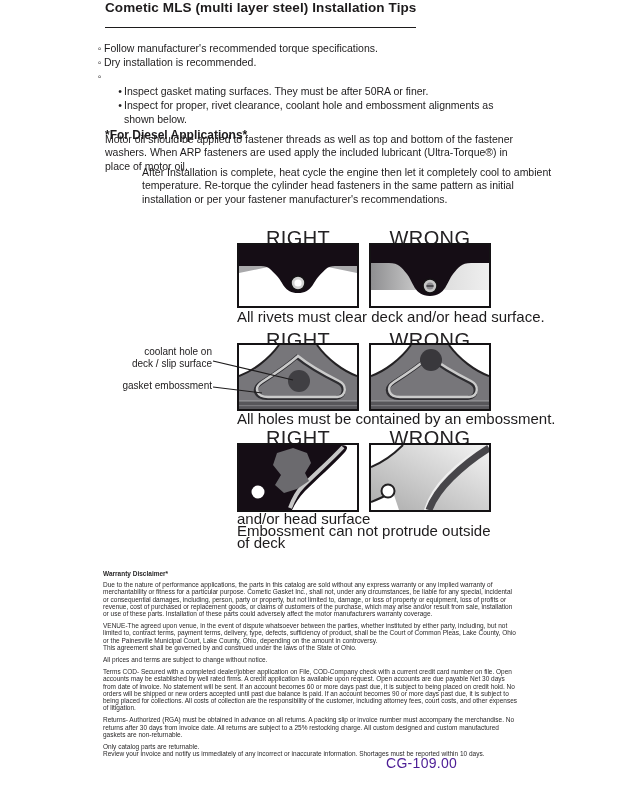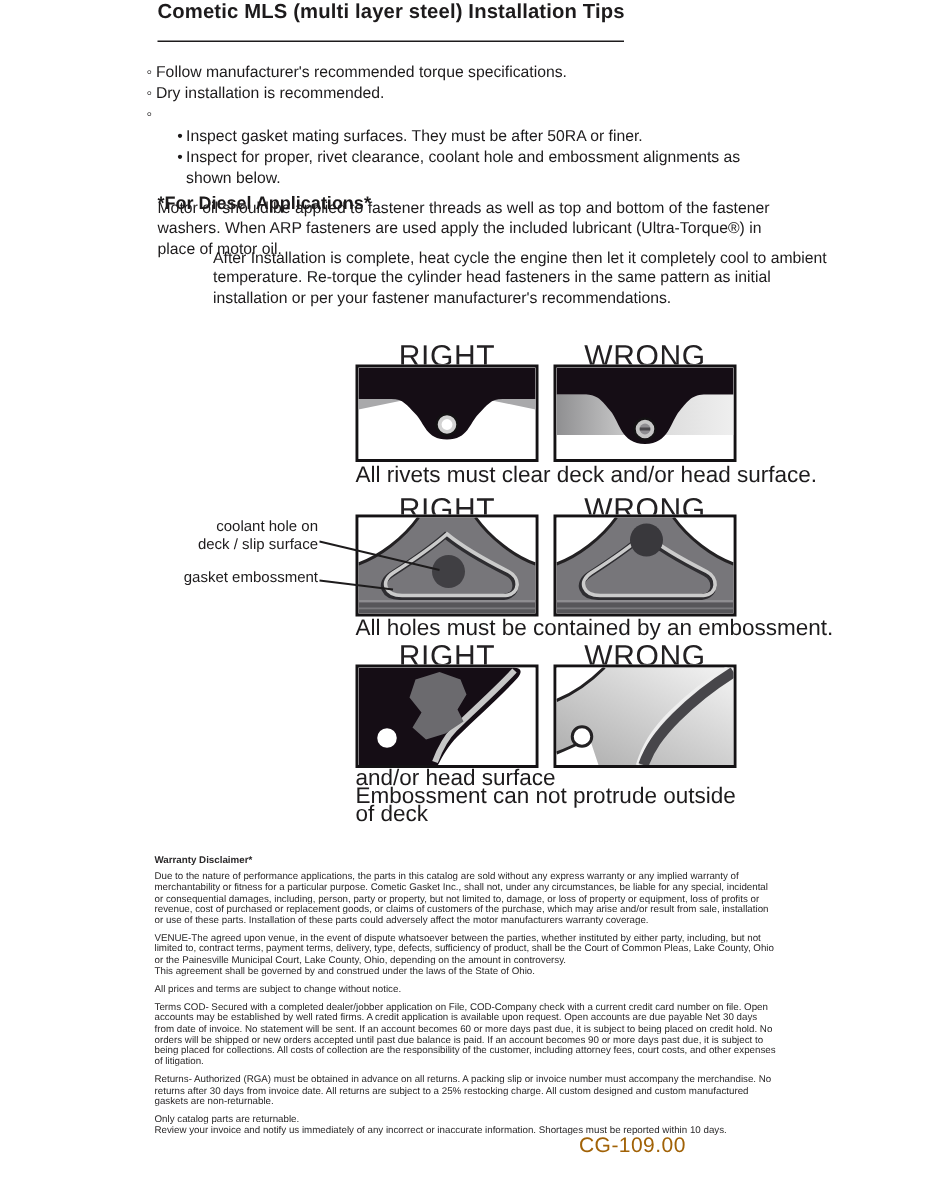--- a/index.html
+++ b/index.html
@@ -30,21 +30,21 @@
   .dbox{position:absolute;width:122px;height:65px;border:2px solid #141214;box-sizing:border-box;background:#fff;}
   .dbox svg{display:block;width:100%;height:100%;}
   .caption{position:absolute;left:237px;font-size:15px;line-height:12px;color:#1d1b1c;}
   .sidelabels{position:absolute;left:58px;width:154px;text-align:right;font-size:10px;line-height:11.5px;}
   .leader{position:absolute;left:205px;top:350px;width:100px;height:50px;pointer-events:none;}
   
   .legal{position:absolute;left:103px;top:570px;width:415px;font-size:6.5px;line-height:7.2px;color:#2a2829;}
   .legal .lp{margin:0 0 5px 0;}
   .legal .tight{margin:0;}
   .legal-h{font-weight:bold;margin:0 0 4px 0;}
-  .pagenum{position:absolute;left:386px;top:755px;font-size:14px;letter-spacing:.3px;color:#a16207;}
+  .pagenum{position:absolute;left:386px;top:755px;font-size:14px;letter-spacing:.3px;color:#4c1d95;}
 </style>
 </head>
 <body>
 
 <div class="page">
 
   <div class="title">Cometic MLS (multi layer steel) Installation Tips</div>
 
   <div class="bullets">
     <div class="b l1">

